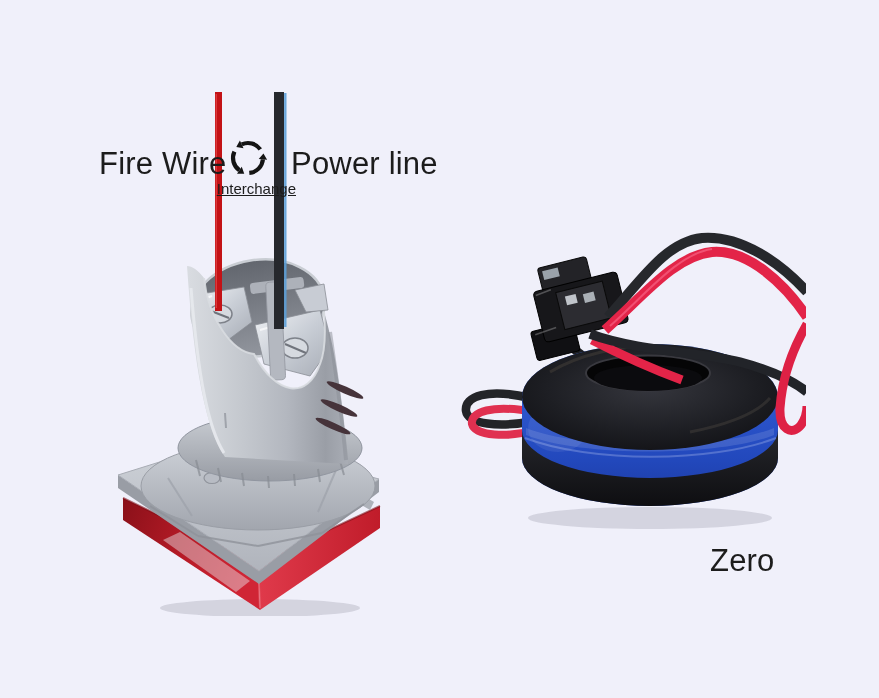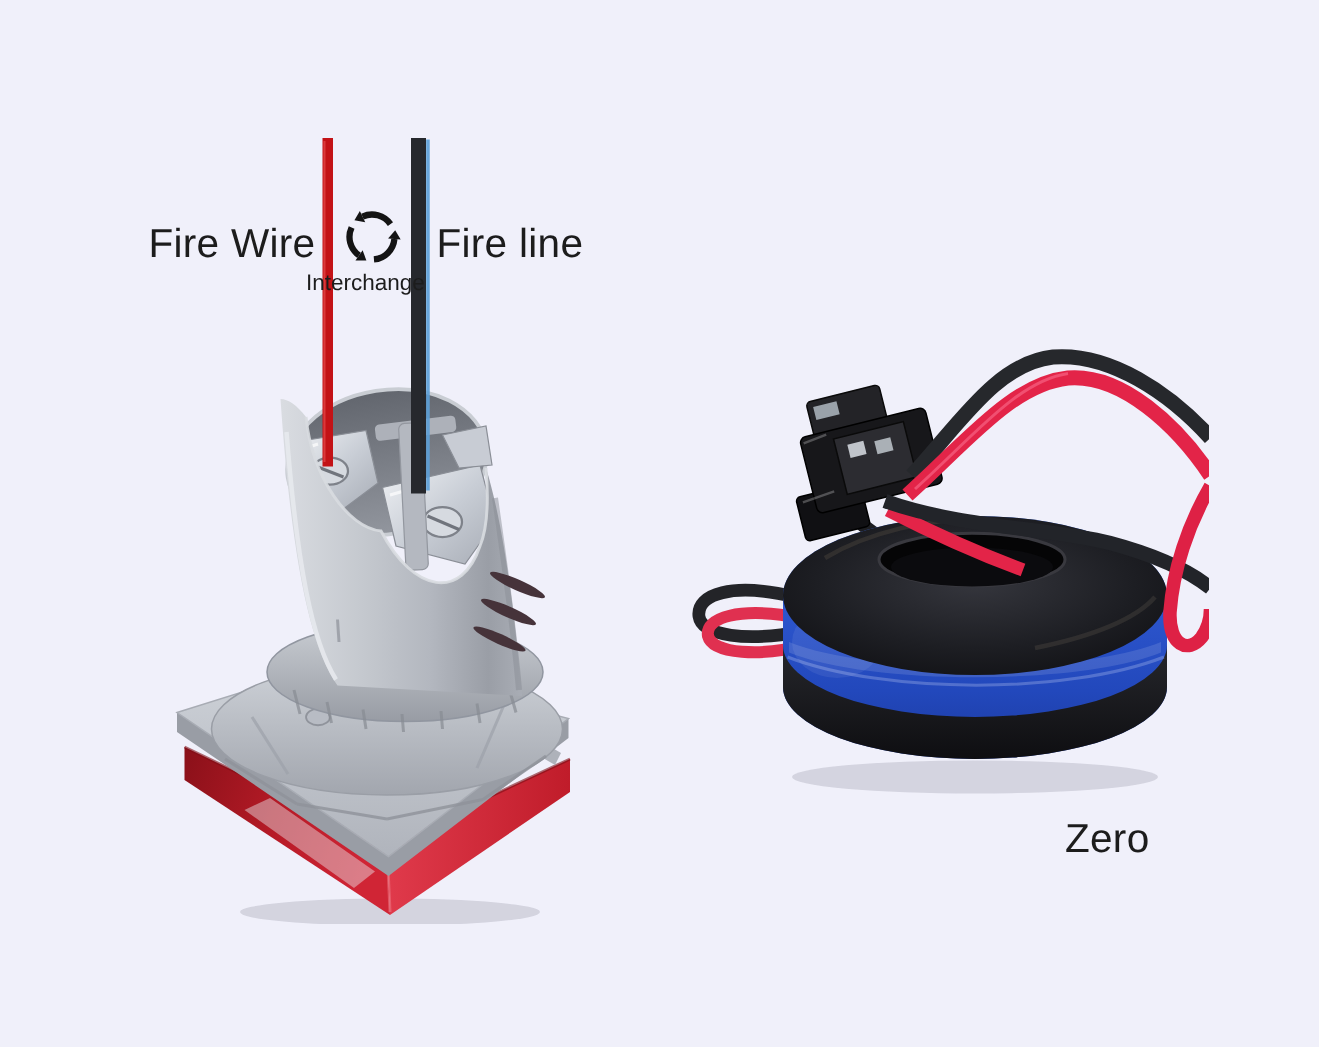--- a/index.html
+++ b/index.html
@@ -6,32 +6,33 @@
   .page{
     position:relative;
     width:879px;height:698px;
     overflow:hidden;
     background:var(--c-background,#f0f0fa);
     font-family:"Liberation Sans","DejaVu Sans",sans-serif;
   }
   .abs{position:absolute;}
   .label{
     position:absolute;
-    font-size:27px;
+    font-size:31px;
     line-height:1.12;
     color:var(--c-text,#1c1c1c);
     white-space:nowrap;
     letter-spacing:0.2px;
     text-align:right;
   }
   .label.small{
     font-size:15px;
     width:92px;
-    text-align:left;
+    text-align:right;
     letter-spacing:0;
+    text-decoration:underline;
   }
 </style>
 </head>
 <body>
 
 <div class="page">
 
   <svg class="abs" style="left:108px;top:248px" width="290" height="368" viewBox="0 0 290 368">
     <defs>
       <linearGradient id="gBody" x1="0" y1="0" x2="1" y2="0">
@@ -219,16 +220,16 @@
         <polygon points="12.3,13.9 19.5,15.2 15.9,7.6" stroke="none"></polygon>
       </g>
       <g transform="rotate(240 24 25)">
         <path d="M36.3,16.4 A15,15 0 0 0 17.7,11.4" fill="none"></path>
         <polygon points="12.3,13.9 19.5,15.2 15.9,7.6" stroke="none"></polygon>
       </g>
     </g>
   </svg>
 
   <div class="label" style="left:99px;top:147px">Fire Wire</div>
-  <div class="label" style="left:291px;top:147px">Fire line</div>
+  <div class="label" style="left:291px;top:147px">Power line</div>
   <div class="label small" style="left:204px;top:181px">Interchange</div>
   <div class="label" style="left:710px;top:544px">Zero</div>
 </div>
 
 </body></html>

